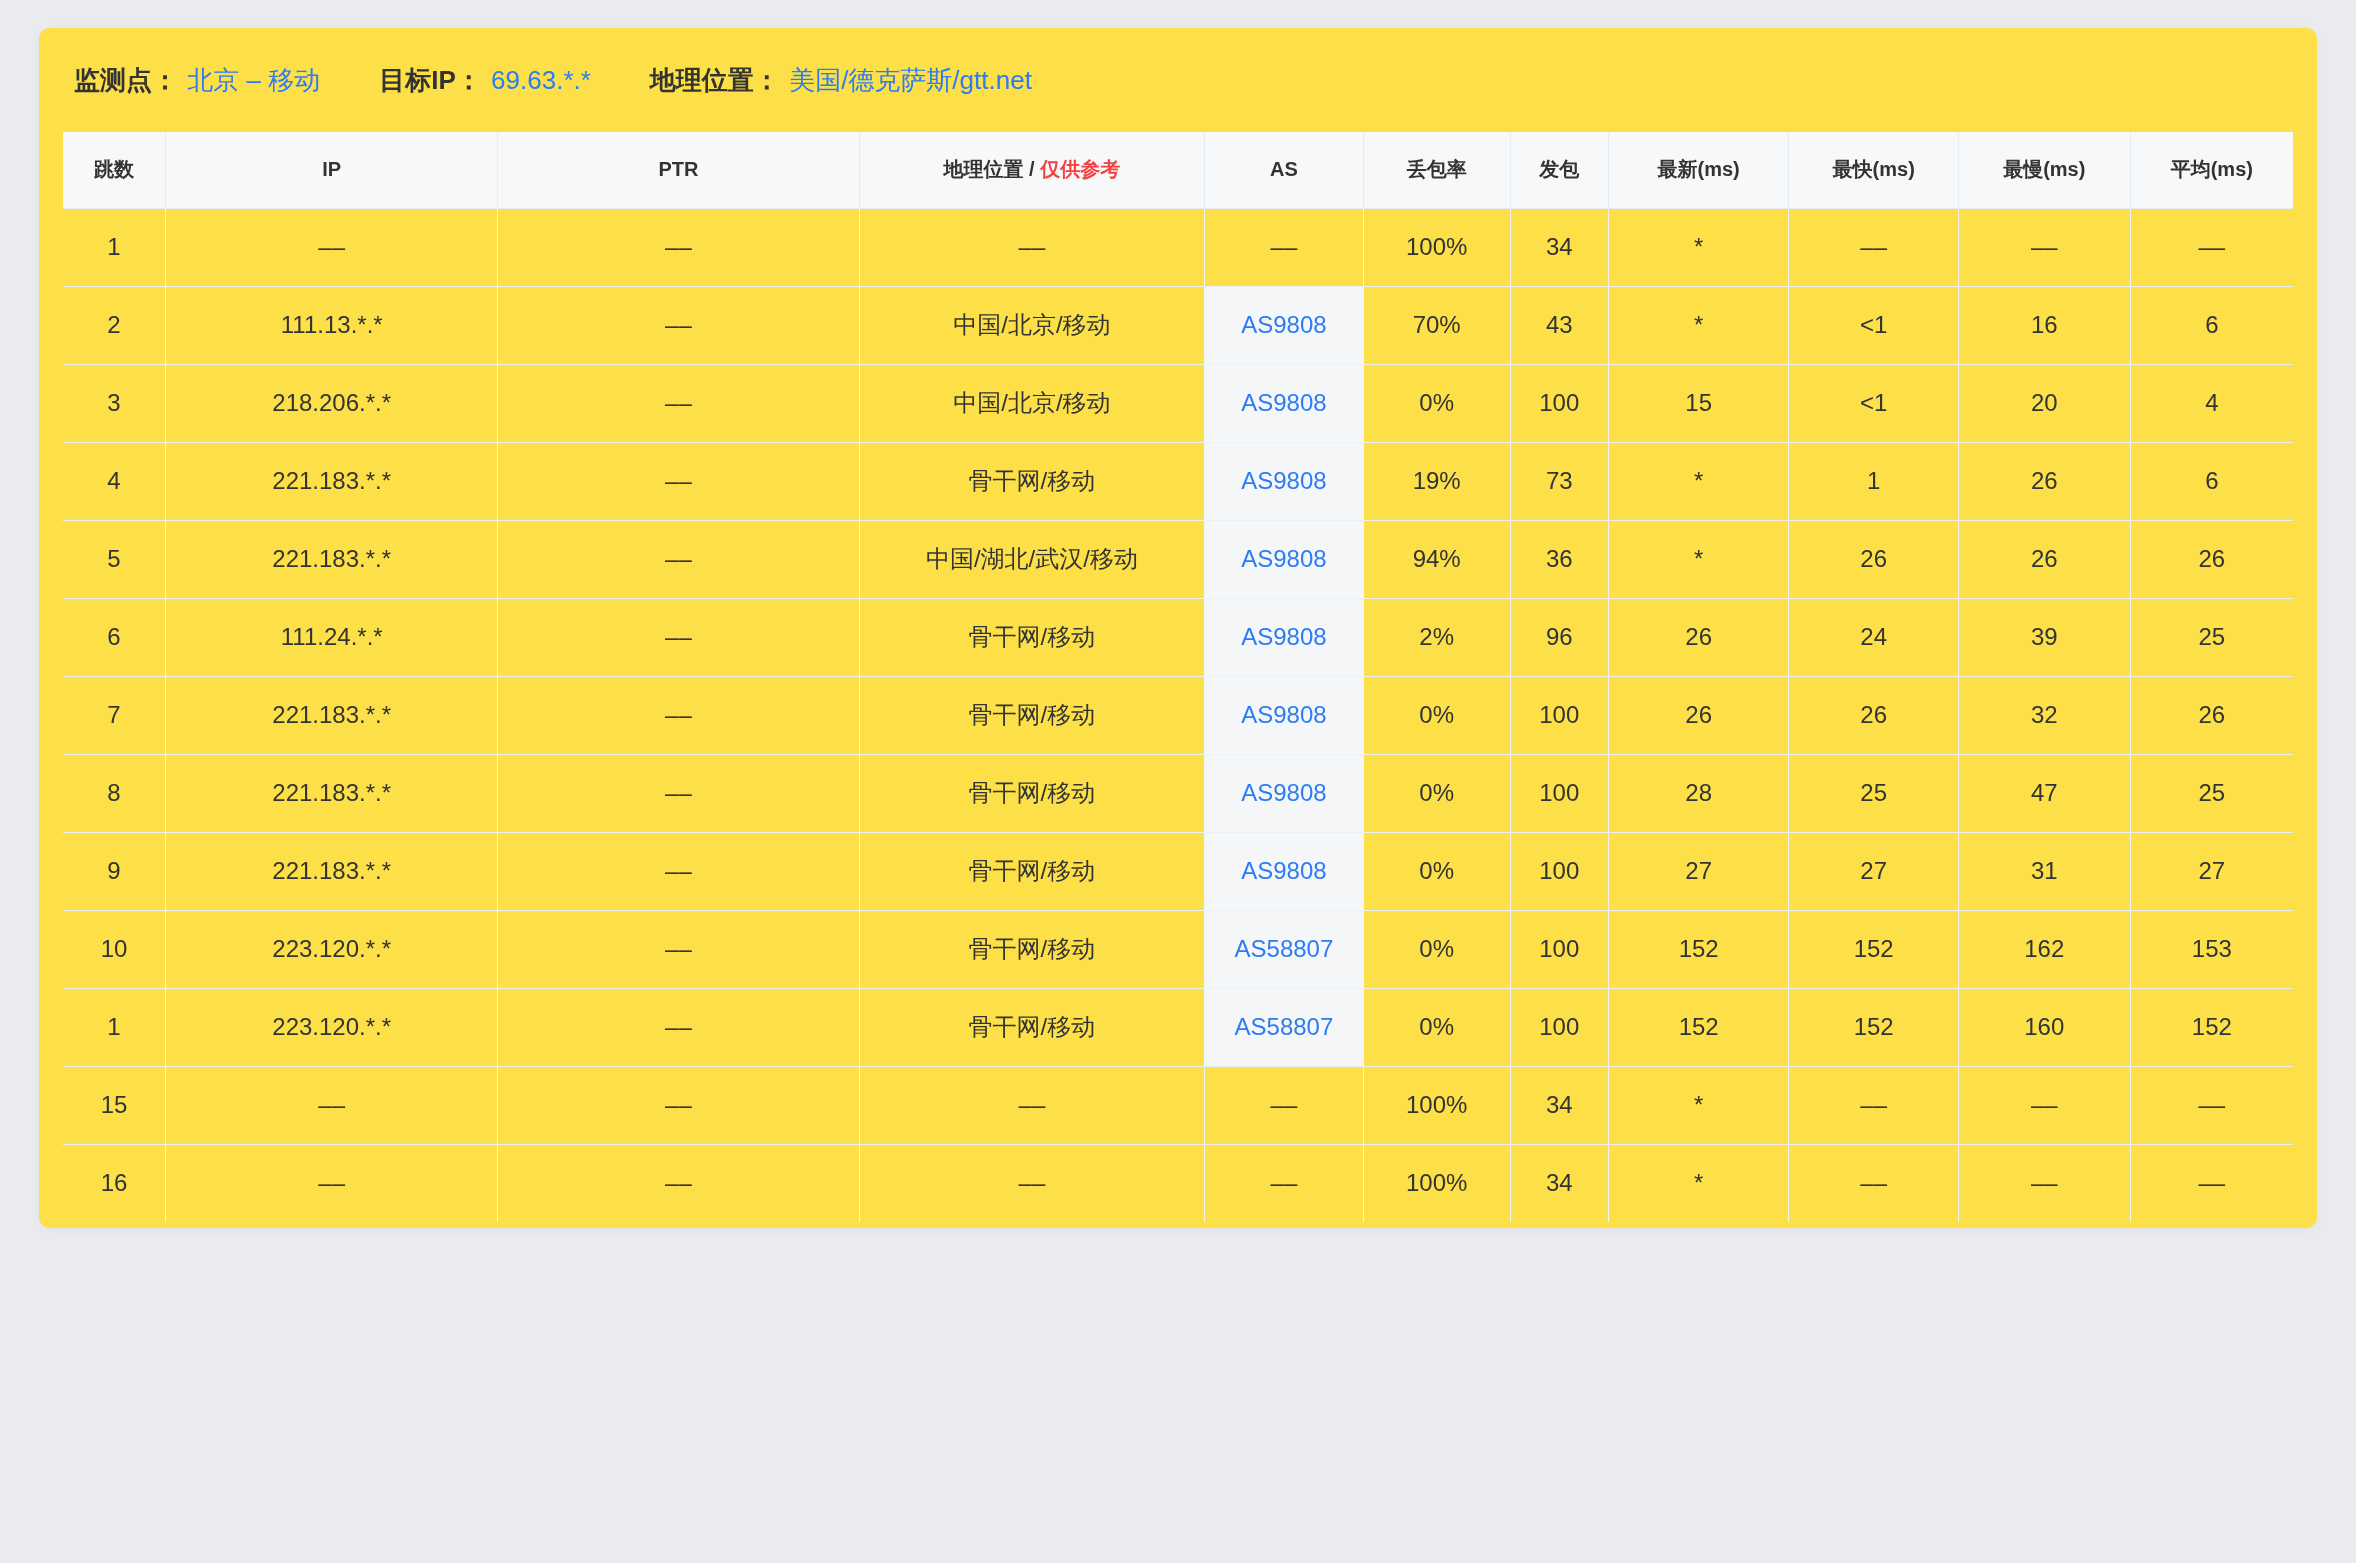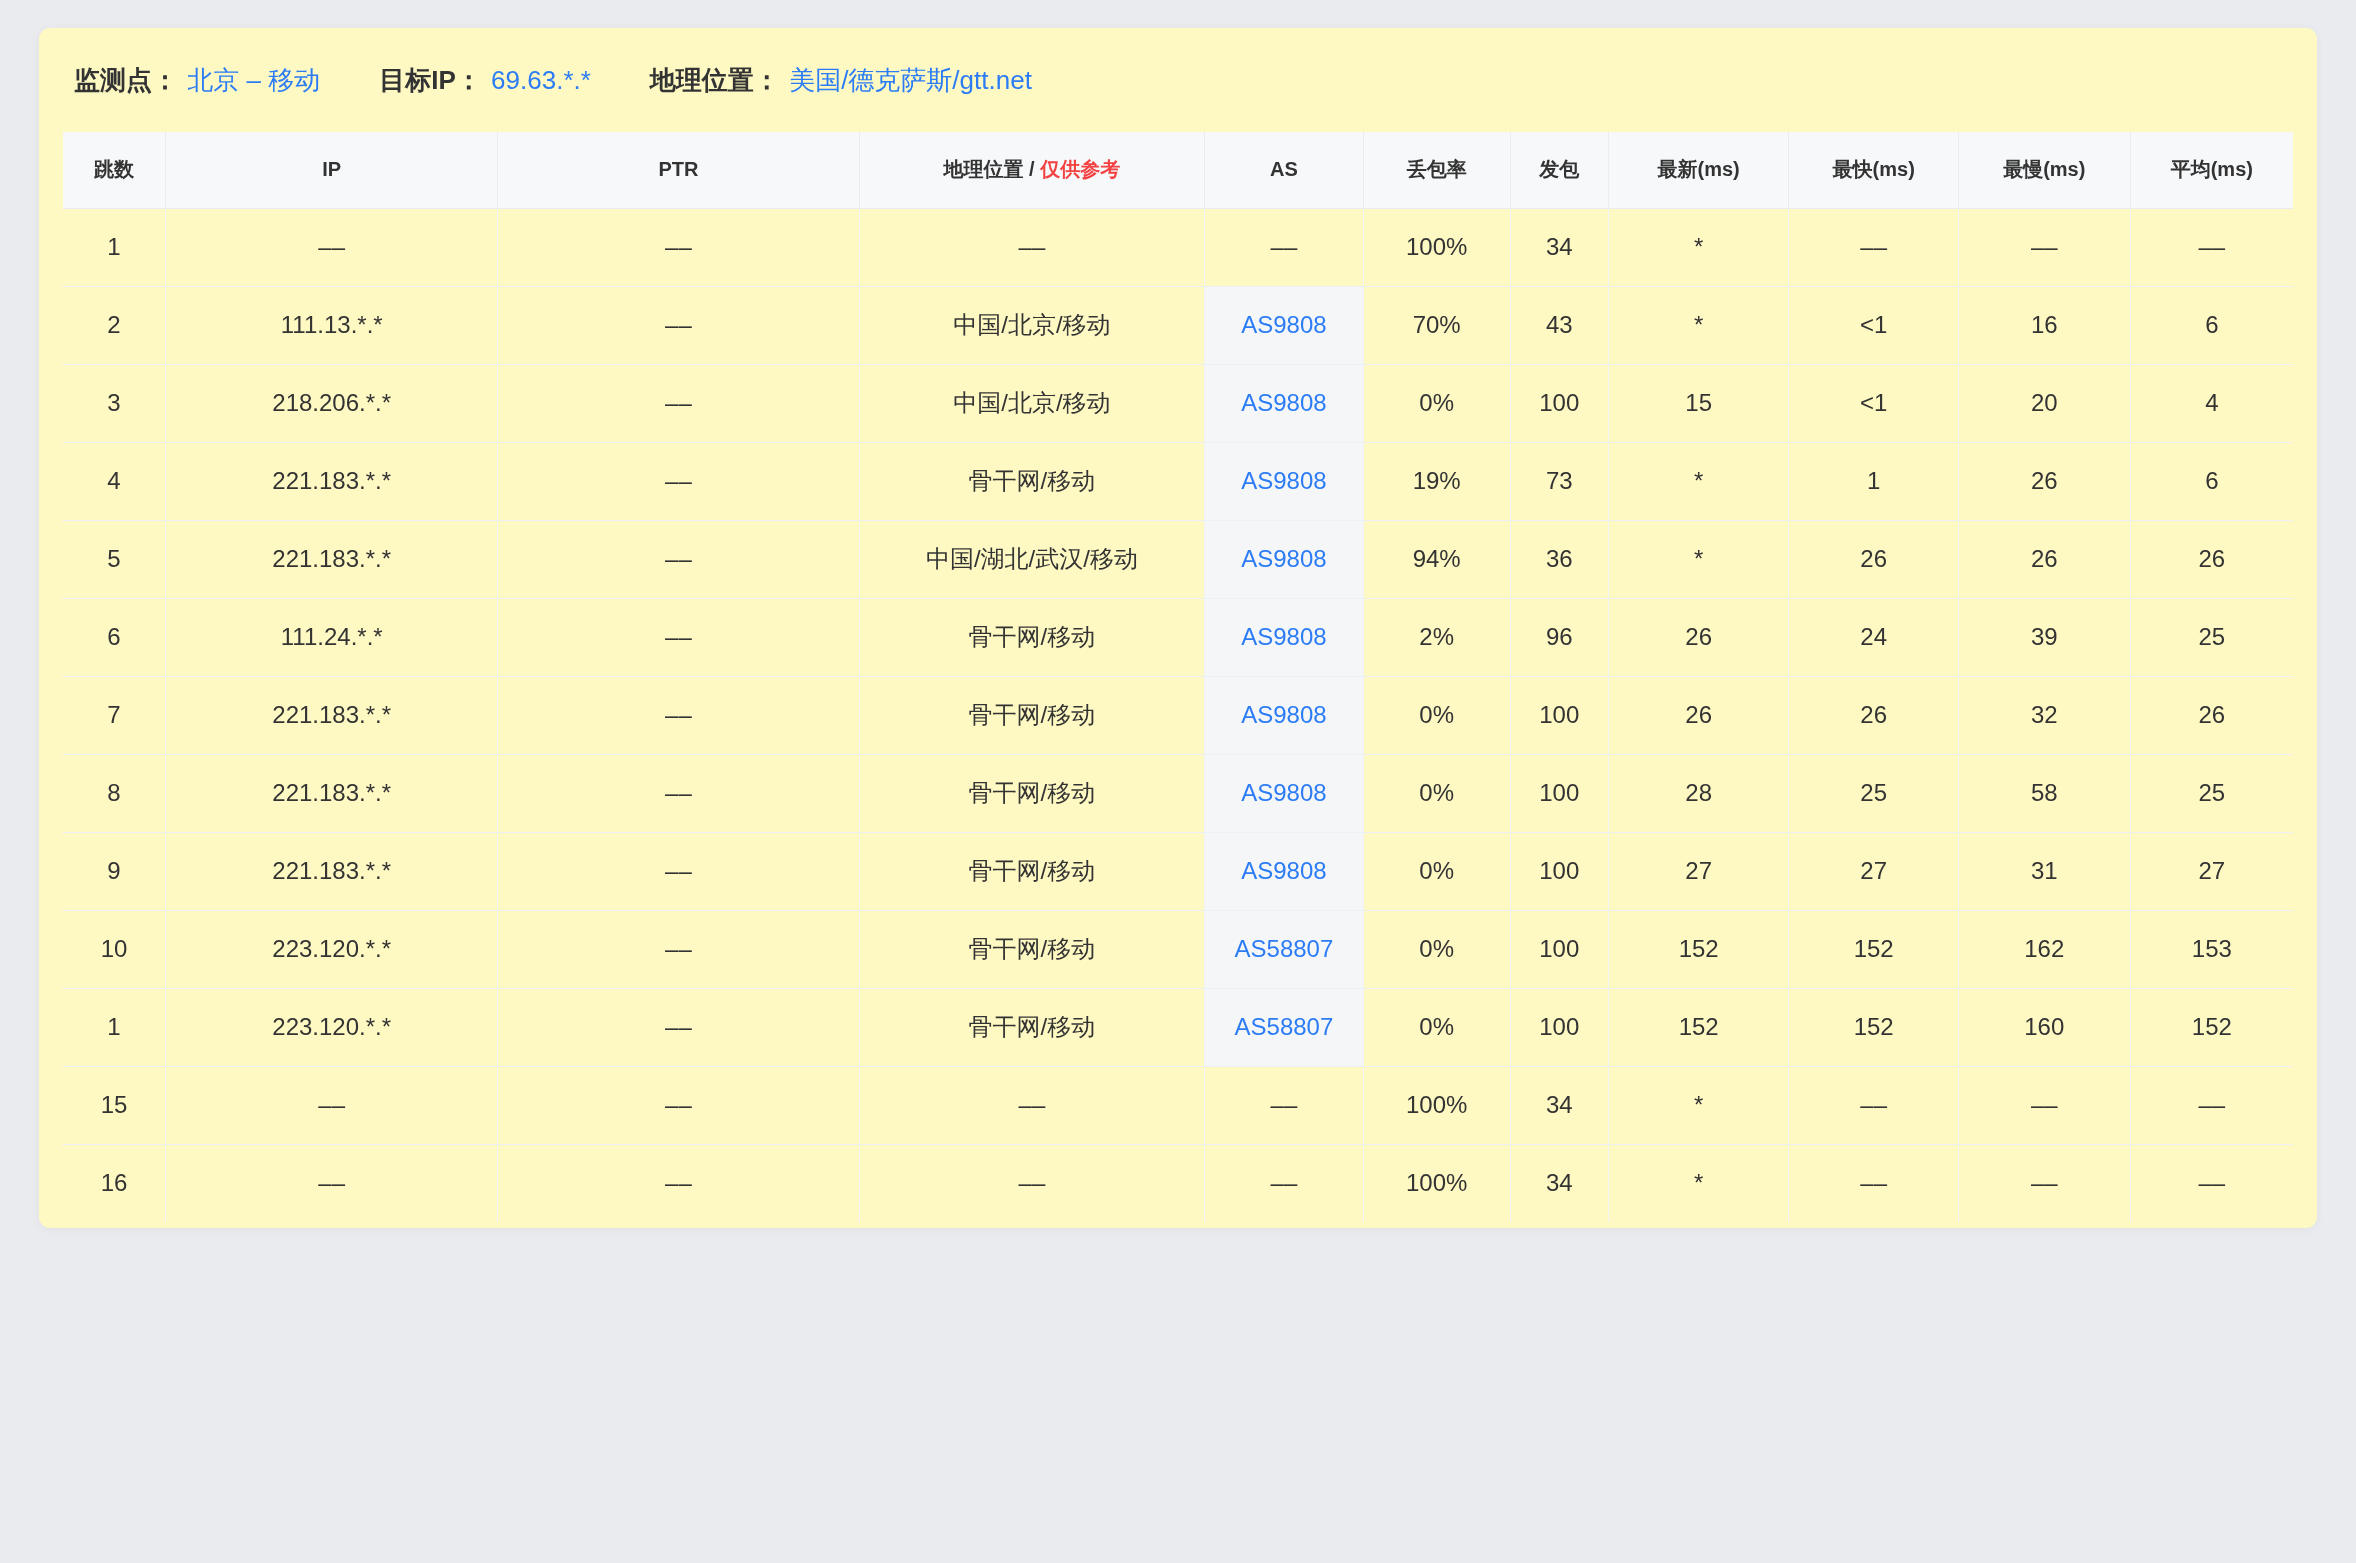--- a/index.html
+++ b/index.html
@@ -12,21 +12,21 @@
     background: #e9ebef;
     font-family: "Liberation Sans", "DejaVu Sans", sans-serif;
     color: #333;
     position: relative;
   }
   .card {
     position: absolute;
     top: 28px;
     left: 39px;
     right: 39px;
-    background: #fef9c3;
+    background: #fde047;
     border-radius: 11px;
     padding: 0 24px 5.6px 24px;
     box-shadow: 0 1.9px 9.3px rgba(0,0,0,0.04);
   }
   .card-header {
     height: 104px;
     display: flex;
     align-items: center;
     padding: 0 11px;
     gap: 59px;
@@ -223,21 +223,21 @@
         <tr>
           <td>8</td>
           <td>221.183.*.*</td>
           <td>––</td>
           <td>骨干网/移动</td>
           <td class="as-filled"><span class="as-link">AS9808</span></td>
           <td>0%</td>
           <td>100</td>
           <td>28</td>
           <td>25</td>
-          <td>58</td>
+          <td>47</td>
           <td>25</td>
         </tr>
         <tr>
           <td>9</td>
           <td>221.183.*.*</td>
           <td>––</td>
           <td>骨干网/移动</td>
           <td class="as-filled"><span class="as-link">AS9808</span></td>
           <td>0%</td>
           <td>100</td>

